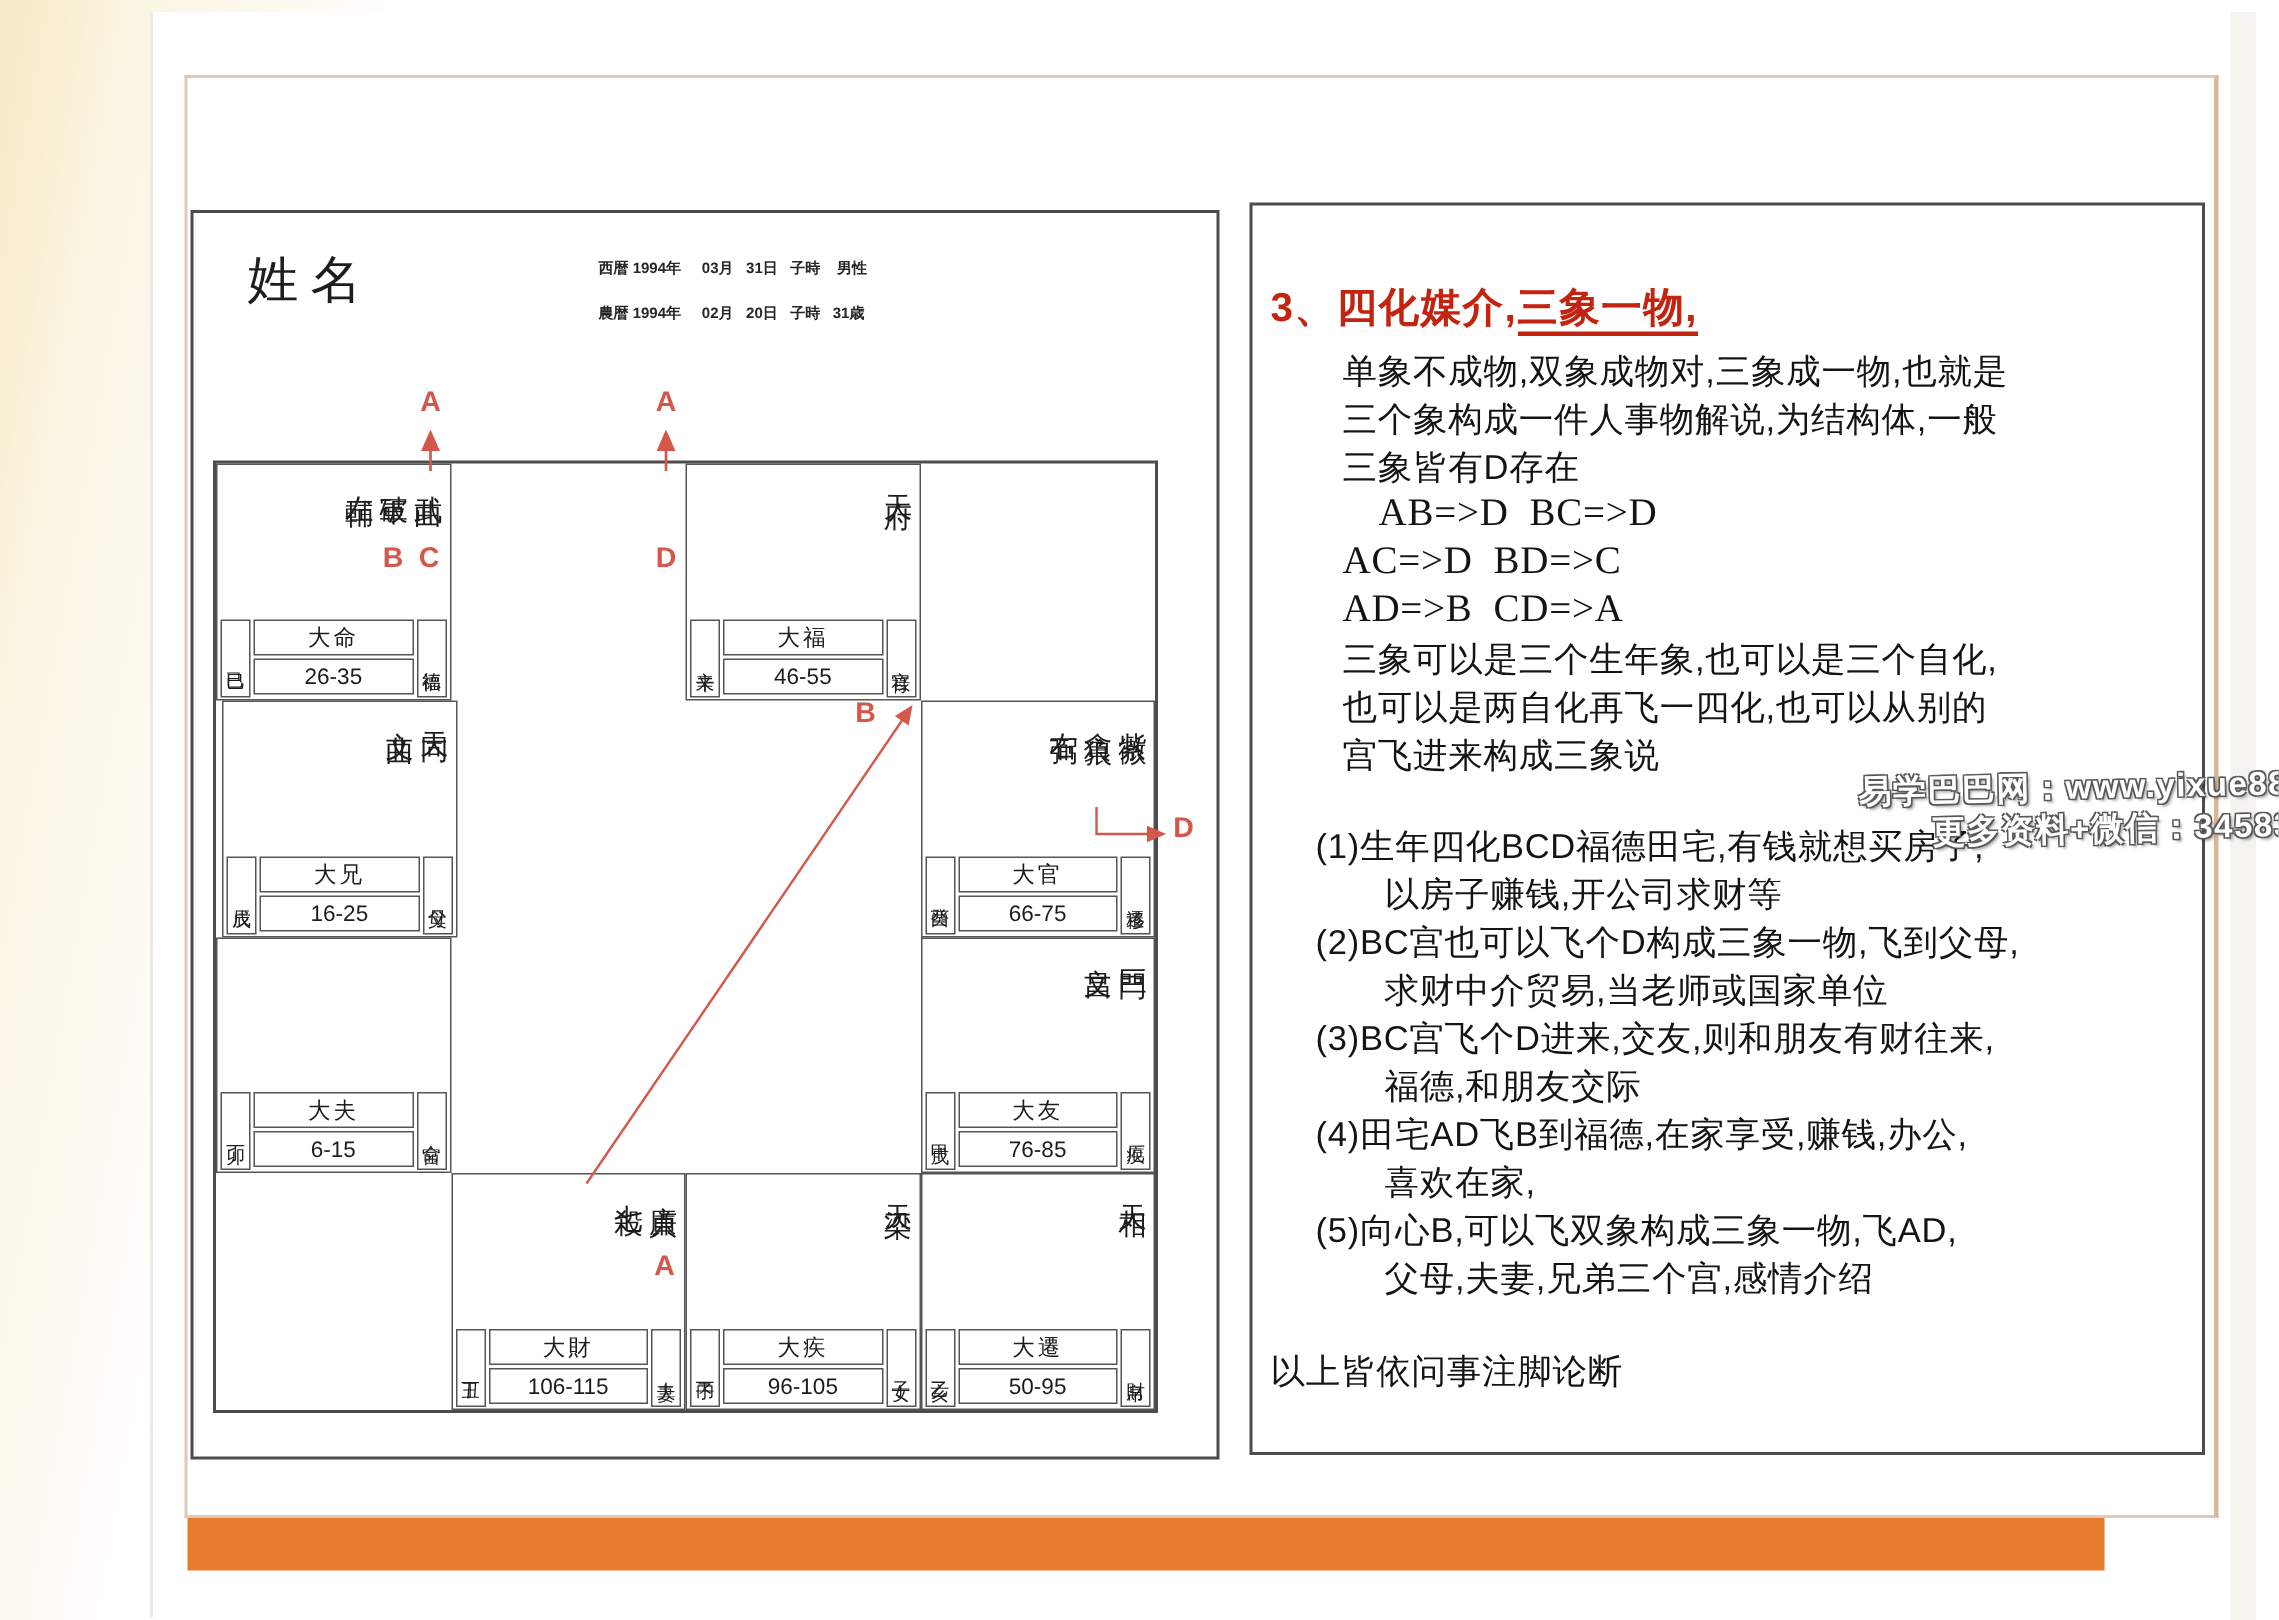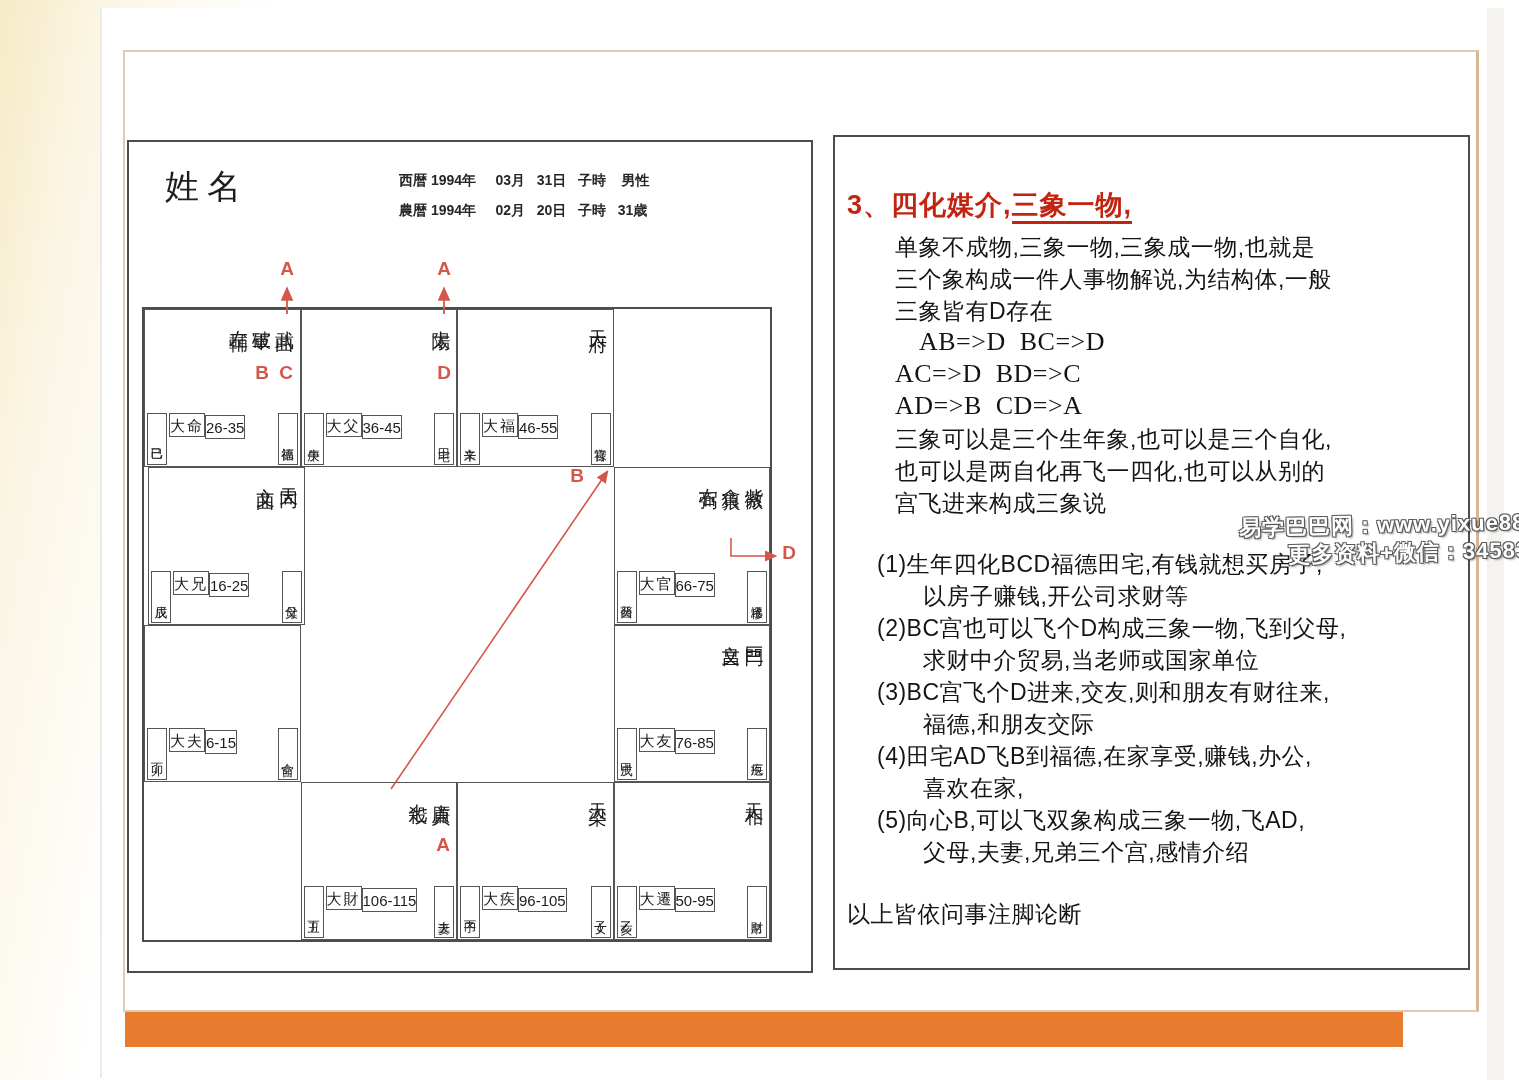--- a/index.html
+++ b/index.html
@@ -20,32 +20,32 @@
   .chart-box{
     position:absolute;left:127px;top:140px;width:686px;height:833px;
     background:#ffffff;border:2px solid #4c4c4c;box-sizing:border-box;
   }
   .text-box{
     position:absolute;left:833px;top:135px;width:637px;height:835px;
     background:#ffffff;border:2px solid #4c4c4c;box-sizing:border-box;
   }
   
   .name-label{position:absolute;left:36px;top:22px;font-size:34px;letter-spacing:8px;color:#1d1d1d;font-weight:500;}
-  .date-line{position:absolute;left:270px;white-space:pre;font-size:14px;font-weight:700;color:#262626;}
+  .date-line{position:absolute;left:270px;white-space:pre;font-size:10px;font-weight:700;color:#262626;}
   .date-solar{top:30px;}
   .date-lunar{top:60px;}
   
   .grid{position:absolute;left:13px;top:165px;width:630px;height:635px;border:2px solid #4c4c4c;box-sizing:border-box;}
   .cell{position:absolute;box-sizing:border-box;border:1px solid #555;}
   .stars{position:absolute;top:5px;right:5px;display:flex;gap:3px;}
   .star{writing-mode:vertical-rl;text-orientation:upright;font-size:19px;line-height:20px;letter-spacing:3px;color:#1c1c1c;}
   .strip{position:absolute;left:2px;right:2px;bottom:1px;height:52px;display:flex;}
   .sidebox{width:20px;border:1px solid #555;display:flex;background:#fff;box-sizing:border-box;}
   .vtext{writing-mode:vertical-rl;text-orientation:upright;font-size:12.5px;line-height:18px;letter-spacing:1px;color:#1c1c1c;margin:auto;}
-  .mid{flex:1;display:flex;flex-direction:row;margin:0 2px;}
+  .mid{flex:1;display:flex;flex-direction:column;margin:0 2px;}
   .mid .mname,.mid .mages{border:1px solid #555;text-align:center;font-size:15px;color:#1c1c1c;height:24px;line-height:23px;box-sizing:border-box;background:#fff;}
   .mid .mname{letter-spacing:2px;}
   .mid .mages{margin-top:2px;}
   
   .rl{position:absolute;color:#d4574a;font-size:19px;font-weight:700;width:20px;text-align:center;}
   svg.overlay{position:absolute;left:0;top:0;pointer-events:none;}
   
   .heading{position:absolute;left:12px;top:50px;font-size:27px;font-weight:700;color:#c22410;letter-spacing:1px;}
   .heading .u{border-bottom:3px solid #c22410;padding-bottom:1px;}
   .line{position:absolute;white-space:pre;font-size:23px;color:#141414;letter-spacing:0.5px;}
@@ -98,37 +98,20 @@
         <div class="mid">
           <div class="mname">大命</div>
           <div class="mages">26-35</div>
         </div>
         <div class="sidebox">
             <span class="vtext">福德</span>
           </div>
       </div>
     </div>
 
-    <div class="cell" style="left:25%;top:0;width:25%;height:25%;">
-      <div class="stars">
-          <span class="star">太陽</span>
-        </div>
-      <div class="strip">
-        <div class="sidebox">
-            <span class="vtext">庚午</span>
-          </div>
-        <div class="mid">
-          <div class="mname">大父</div>
-          <div class="mages">36-45</div>
-        </div>
-        <div class="sidebox">
-            <span class="vtext">田宅</span>
-          </div>
-      </div>
-    </div>
 
     <div class="cell" style="left:50%;top:0;width:25%;height:25%;">
       <div class="stars">
           <span class="star">天府</span>
         </div>
       <div class="strip">
         <div class="sidebox">
             <span class="vtext">辛未</span>
           </div>
         <div class="mid">
@@ -292,21 +275,21 @@
     <line x1="262" y1="647" x2="478" y2="330" stroke="#d4574a" stroke-width="1.6" marker-end="url(#ah)"></line>
     <polyline points="602,396 602,414 646,414" fill="none" stroke="#d4574a" stroke-width="1.6" marker-end="url(#ah)"></polyline>
   </svg>
 </div>
 
 <div class="text-box">
   <div class="heading">
     <span>3、</span><span>四化媒介,</span><span class="u">三象一物,</span>
   </div>
 
-  <div class="line" style="left:60px;top:95px;">单象不成物,三象一物,三象成一物,也就是</div>
+  <div class="line" style="left:60px;top:95px;">单象不成物,双象成物对,三象成一物,也就是</div>
   <div class="line" style="left:60px;top:127px;">三个象构成一件人事物解说,为结构体,一般</div>
   <div class="line" style="left:60px;top:159px;">三象皆有D存在</div>
   <div class="line serifline" style="left:60px;top:190px;margin-left:24px;">AB=&gt;D  BC=&gt;D</div>
   <div class="line serifline" style="left:60px;top:222px;">AC=&gt;D  BD=&gt;C</div>
   <div class="line serifline" style="left:60px;top:254px;">AD=&gt;B  CD=&gt;A</div>
   <div class="line" style="left:60px;top:287px;">三象可以是三个生年象,也可以是三个自化,</div>
   <div class="line" style="left:60px;top:319px;">也可以是两自化再飞一四化,也可以从别的</div>
   <div class="line" style="left:60px;top:351px;">宫飞进来构成三象说</div>
 
   <div class="line" style="left:42px;top:412px;">(1)生年四化BCD福德田宅,有钱就想买房子,</div>

